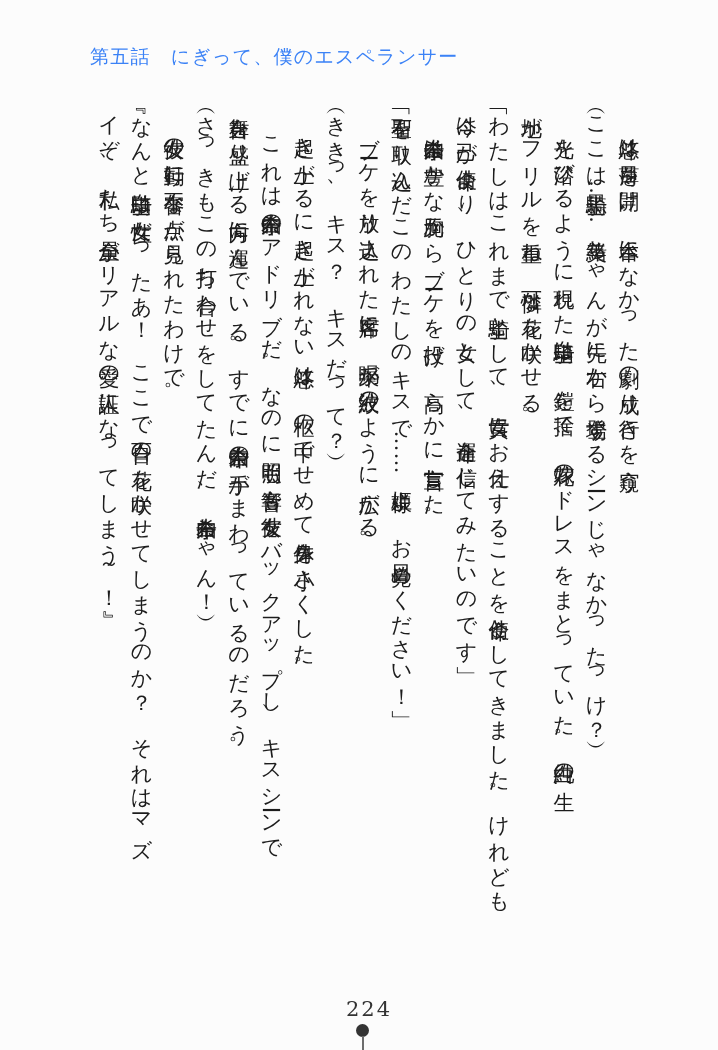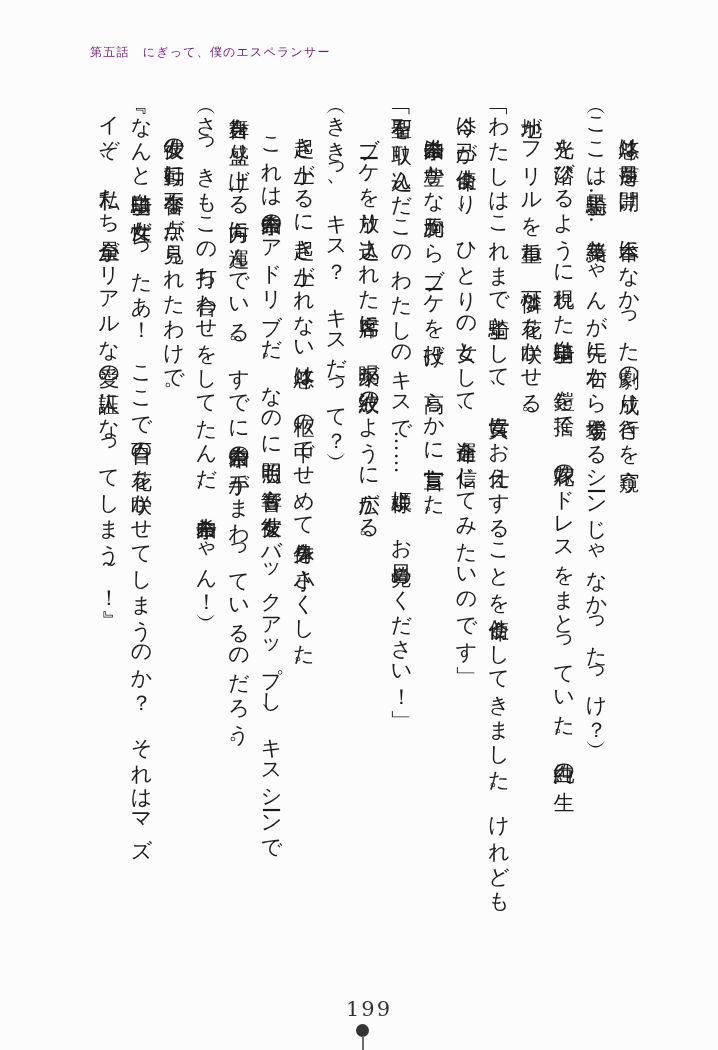--- a/index.html
+++ b/index.html
@@ -16,23 +16,23 @@
     height: 1050px;
     background: #fcfcfc;
     font-family: "DejaVu Serif", "Liberation Serif", serif;
     color: #1f1f1f;
   }
   
   .chapter-header {
     position: absolute;
     left: 90px;
     top: 44px;
-    font-size: 12px;
+    font-size: 19px;
     letter-spacing: 1.2px;
-    color: #701a75;
+    color: #3b82f6;
     white-space: nowrap;
   }
   
   .body-text {
     position: absolute;
     top: 101px;
     right: 73px;
     height: 888px;
     writing-mode: vertical-rl;
     text-orientation: mixed;
@@ -106,20 +106,20 @@
     <p>（ききっ、キス？　キスだって？）</p>
     <p class="indent">起き上がるに起き上がれない悠斗は、柩の中でせめて身体を小さくした。</p>
     <p class="indent">これは由希奈のアドリブだ。なのに照明も音響も彼女をバックアップし、キスシーンで</p>
     <p>舞台を盛り上げる方向に運んでいる。すでに由希奈の手がまわっているのだろう。</p>
     <p>（さっきもこの打ち合わせをしてたんだ、由希奈ちゃん！）</p>
     <p class="indent">彼女の行動に不審な点が見られたわけで。</p>
     <p>『なんと白騎士は女性だったあ！　ここで百合の花を咲かせてしまうのか？　それはマズ</p>
     <p>イぞ、私たち全員がリアルな愛の証人になってしまう～！』</p>
   </div>
 
-  <div class="page-number">199</div>
+  <div class="page-number">224</div>
 
   <div class="pin">
     <div class="pin-head"></div>
     <div class="pin-stem"></div>
   </div>
 
 </div>
 
 </body></html>

